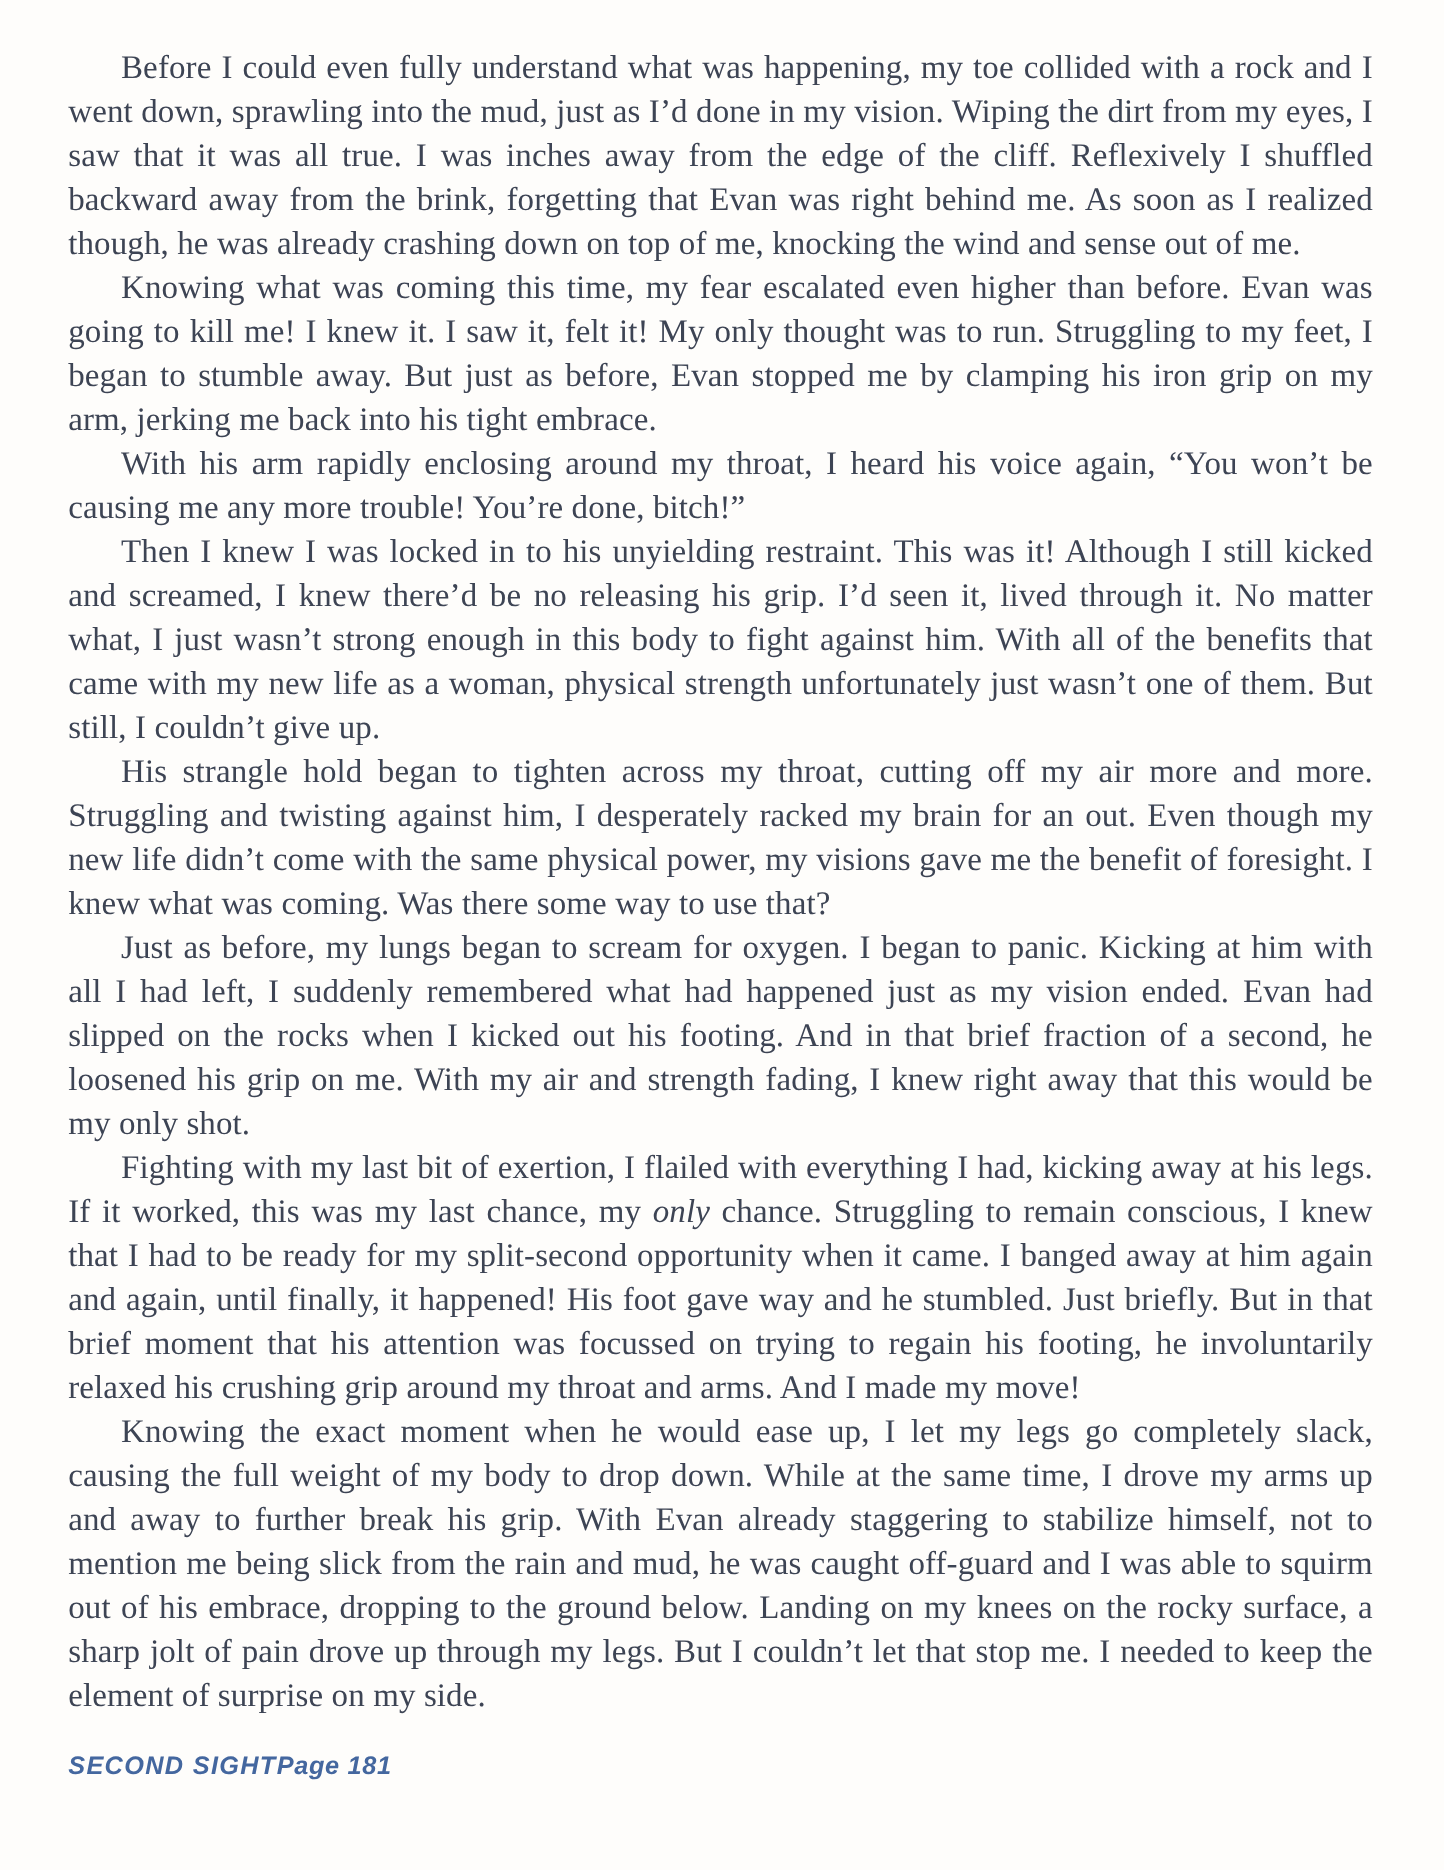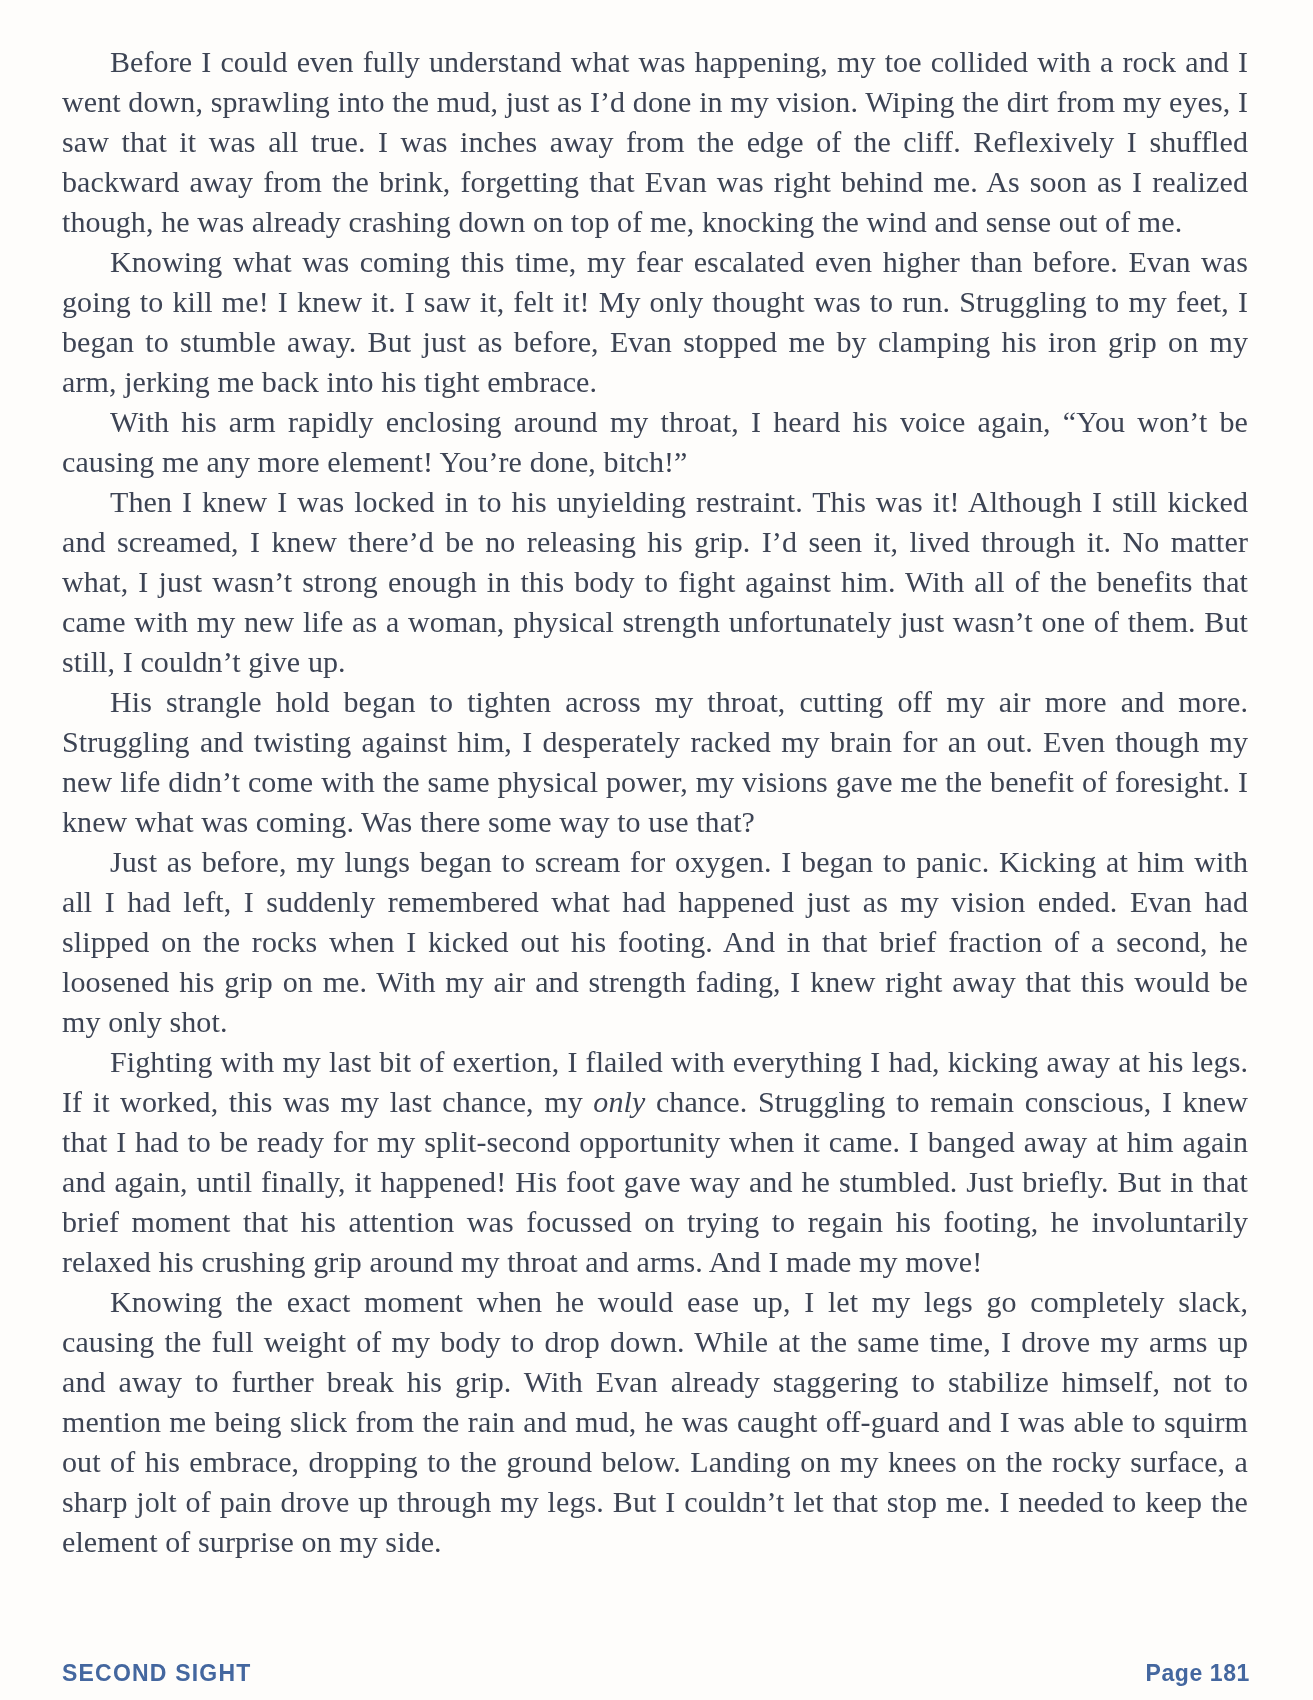--- a/index.html
+++ b/index.html
@@ -36,44 +36,44 @@
     margin: 0;
     text-indent: 48px;
   }
   .story em {
     font-style: italic;
   }
   .footer {
     position: absolute;
     left: 62px;
     right: 63px;
-    top: 1660px;
+    top: 1592px;
     display: flex;
-    justify-content: space-between;
     align-items: baseline;
     color: var(--accent-color);
     font-family: "Liberation Sans", sans-serif;
+    font-style: italic;
     font-weight: 700;
     font-size: 23px;
     letter-spacing: 1.2px;
   }
   .footer .page-num {
     letter-spacing: 0.6px;
   }
 </style>
 </head>
 <body>
 
 <div class="page">
 
   <main class="story">
 
   <p><span>Before I could even fully understand what was happening, my toe collided with a rock and I went down, sprawling into the mud, just as I’d done in my vision. Wiping the dirt from my eyes, I saw that it was all true. I was inches away from the edge of the cliff. Reflexively I shuffled backward away from the brink, forgetting that Evan was right behind me. As soon as I realized though, he was already crashing down on top of me, knocking the wind and sense out of me.</span></p>
       <p><span>Knowing what was coming this time, my fear escalated even higher than before. Evan was going to kill me! I knew it. I saw it, felt it! My only thought was to run. Struggling to my feet, I began to stumble away. But just as before, Evan stopped me by clamping his iron grip on my arm, jerking me back into his tight embrace.</span></p>
-      <p><span>With his arm rapidly enclosing around my throat, I heard his voice again, “You won’t be causing me any more element! You’re done, bitch!”</span></p>
+      <p><span>With his arm rapidly enclosing around my throat, I heard his voice again, “You won’t be causing me any more trouble! You’re done, bitch!”</span></p>
       <p><span>Then I knew I was locked in to his unyielding restraint. This was it! Although I still kicked and screamed, I knew there’d be no releasing his grip. I’d seen it, lived through it. No matter what, I just wasn’t strong enough in this body to fight against him. With all of the benefits that came with my new life as a woman, physical strength unfortunately just wasn’t one of them. But still, I couldn’t give up.</span></p>
       <p><span>His strangle hold began to tighten across my throat, cutting off my air more and more. Struggling and twisting against him, I desperately racked my brain for an out. Even though my new life didn’t come with the same physical power, my visions gave me the benefit of foresight. I knew what was coming. Was there some way to use that?</span></p>
       <p><span>Just as before, my lungs began to scream for oxygen. I began to panic. Kicking at him with all I had left, I suddenly remembered what had happened just as my vision ended. Evan had slipped on the rocks when I kicked out his footing. And in that brief fraction of a second, he loosened his grip on me. With my air and strength fading, I knew right away that this would be my only shot.</span></p>
       <p><span>Fighting with my last bit of exertion, I flailed with everything I had, kicking away at his legs. If it worked, this was my last chance, my </span><em>only</em><span> chance. Struggling to remain conscious, I knew that I had to be ready for my split-second opportunity when it came. I banged away at him again and again, until finally, it happened! His foot gave way and he stumbled. Just briefly. But in that brief moment that his attention was focussed on trying to regain his footing, he involuntarily relaxed his crushing grip around my throat and arms. And I made my move!</span></p>
       <p><span>Knowing the exact moment when he would ease up, I let my legs go completely slack, causing the full weight of my body to drop down. While at the same time, I drove my arms up and away to further break his grip. With Evan already staggering to stabilize himself, not to mention me being slick from the rain and mud, he was caught off-guard and I was able to squirm out of his embrace, dropping to the ground below. Landing on my knees on the rocky surface, a sharp jolt of pain drove up through my legs. But I couldn’t let that stop me. I needed to keep the element of surprise on my side.</span></p>
     </main>
 
   <div class="footer">
     <span class="book-title">SECOND SIGHT</span>
     <span class="page-num">Page 181</span>

